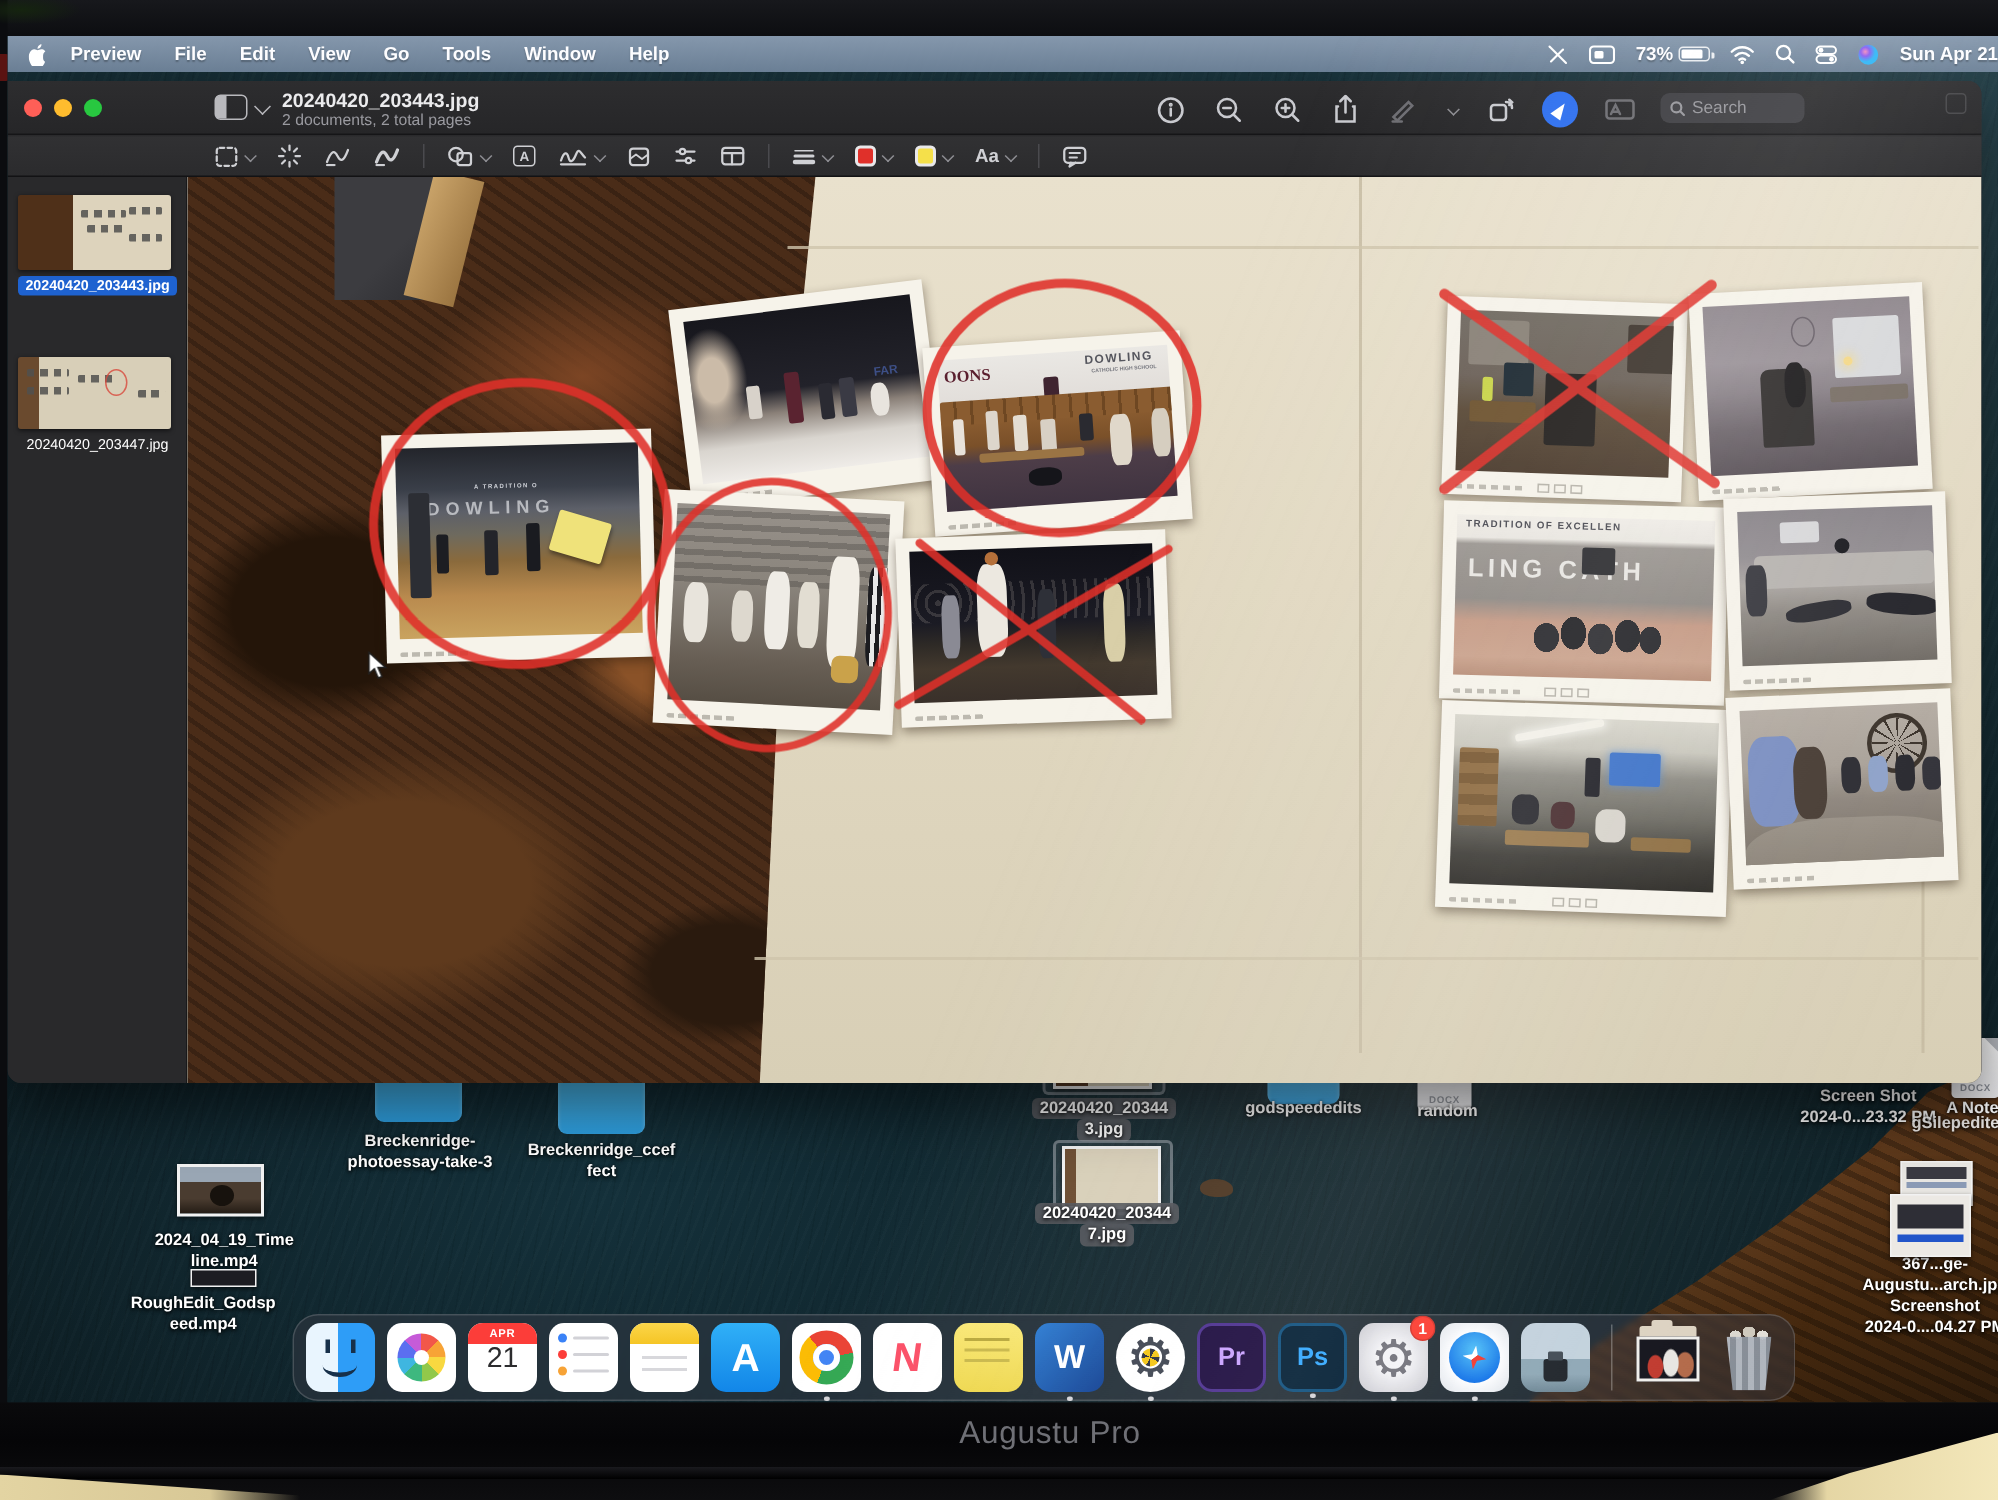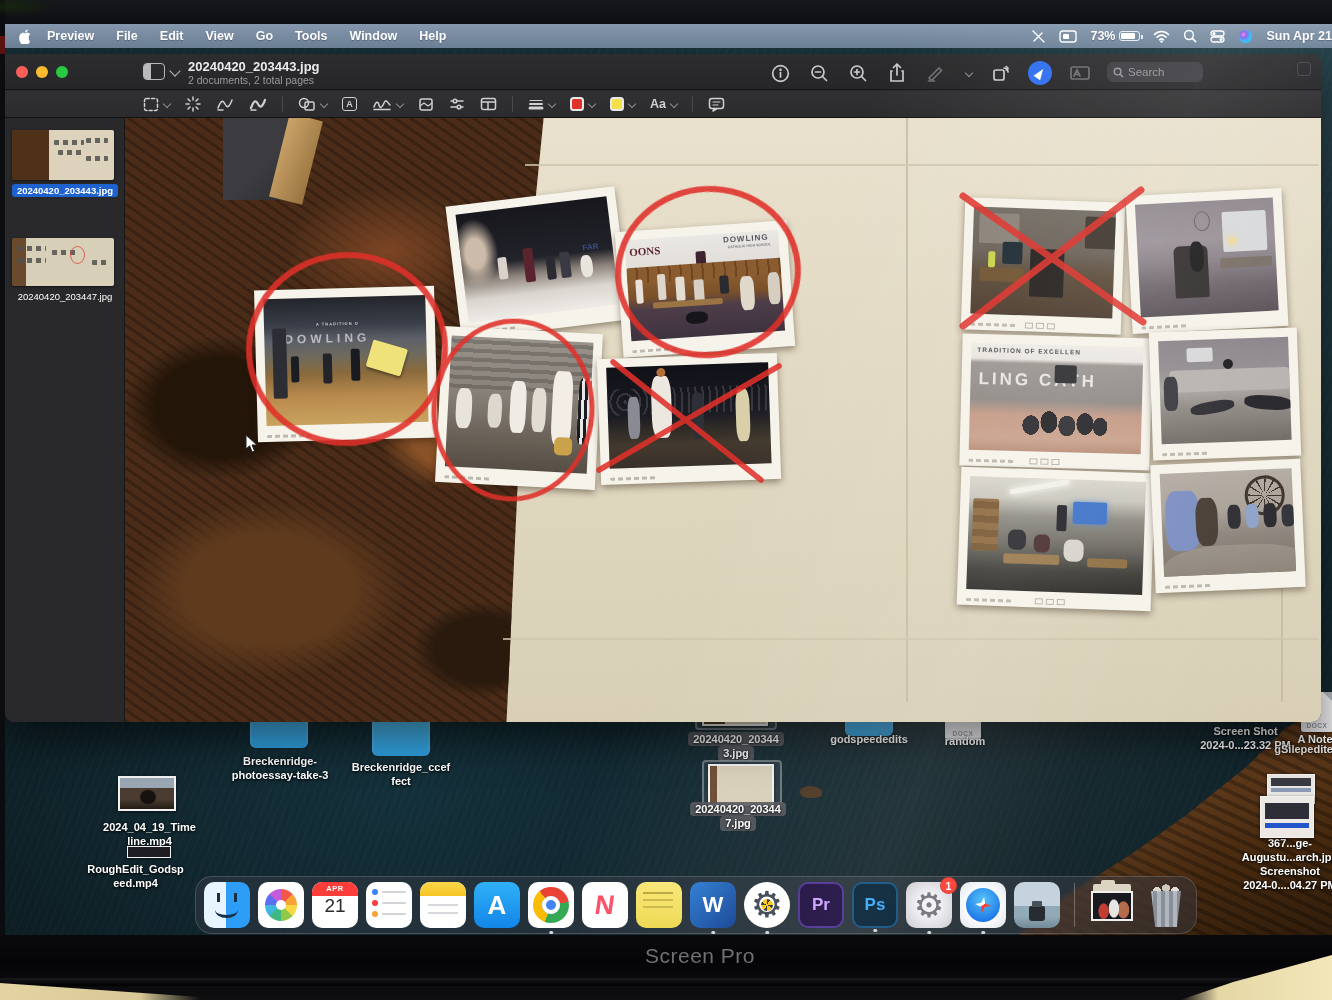--- a/index.html
+++ b/index.html
@@ -790,17 +790,17 @@
       <div class="di ic-trash">
           <div class="trash-top"></div>
           <div class="trash-body"></div>
         </div>
     </div>
 
     <div class="glare"></div>
   </div>
 
   <div class="bezel-bottom"></div>
-  <div class="device-label">Screen Pro</div>
+  <div class="device-label">Augustu Pro</div>
   <div class="hinge"></div>
   <div class="desk-corner-l"></div>
   <div class="desk-corner-r"></div>
 </div>
 
 </body></html>

